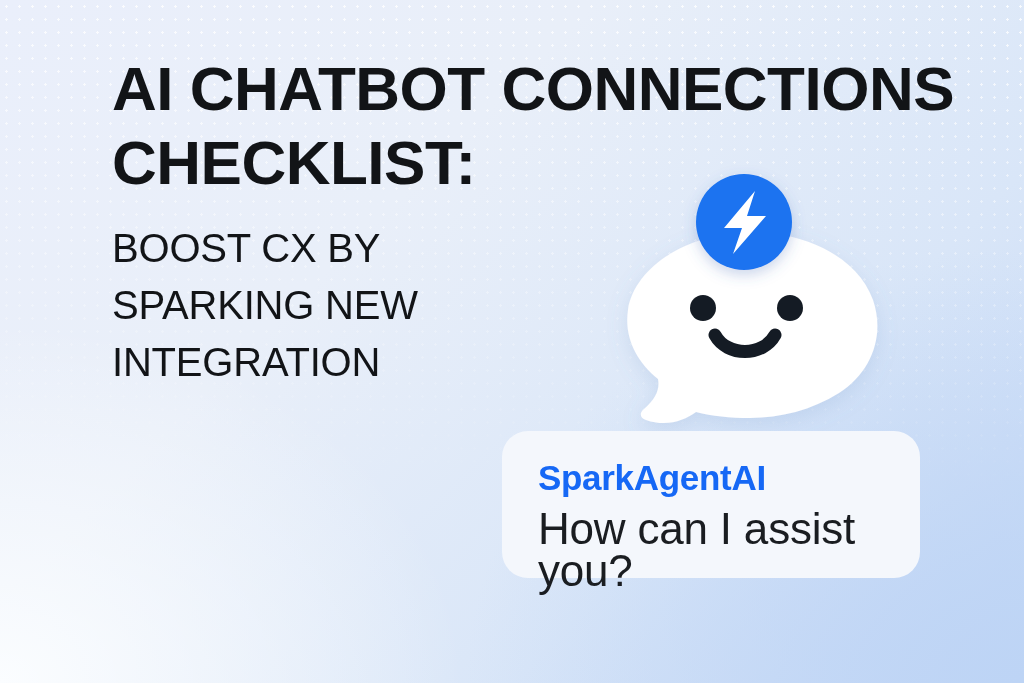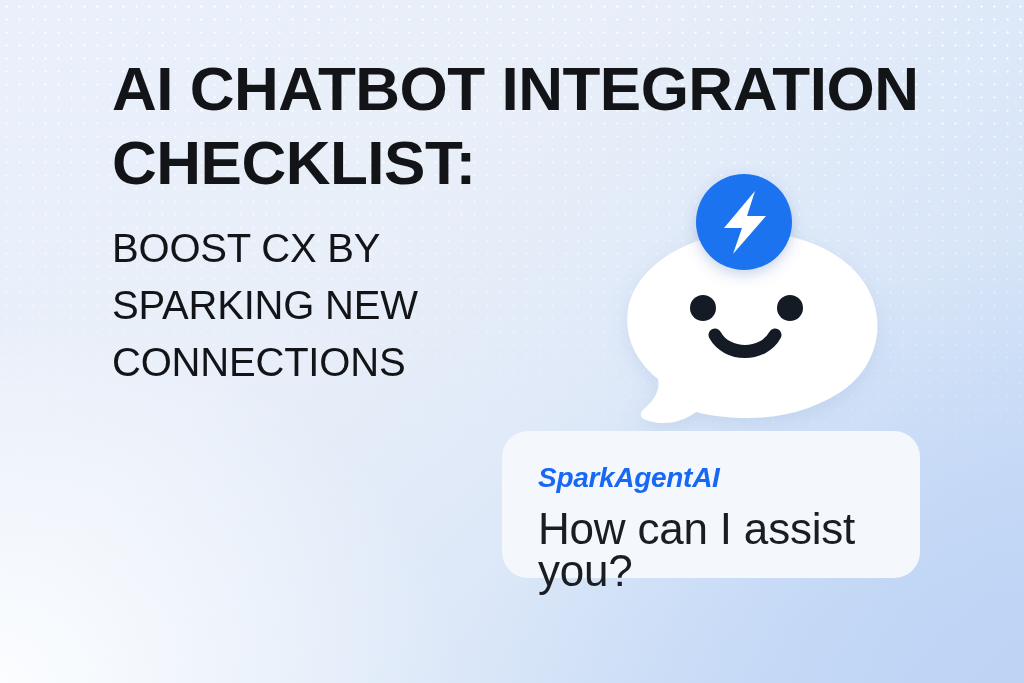--- a/index.html
+++ b/index.html
@@ -80,46 +80,45 @@
     top: 431px;
     width: 418px;
     height: 147px;
     background: #f4f7fc;
     border-radius: 26px;
     box-sizing: border-box;
     padding: 26px 36px 0 36px;
   }
   #agent-name {
     margin: 0;
-    font-size: 28px;
+    font-size: 35px;
     line-height: 42px;
     font-weight: 700;
     letter-spacing: -0.3px;
     color: #1668f5;
-    font-style: italic;
   }
   #agent-message {
     margin: 9px 0 0 0;
     font-size: 44px;
     line-height: 42px;
     font-weight: 400;
     letter-spacing: -0.2px;
     color: #1a1d21;
   }
 </style>
 </head>
 <body>
 
 <div id="poster">
 
   <div id="dot-texture"></div>
 
   <div id="text-block">
-    <h1 id="headline">AI CHATBOT INTEGRATION CHECKLIST:</h1>
-    <p id="subheadline">BOOST CX BY SPARKING NEW CONNECTIONS</p>
+    <h1 id="headline">AI CHATBOT CONNECTIONS CHECKLIST:</h1>
+    <p id="subheadline">BOOST CX BY SPARKING NEW INTEGRATION</p>
   </div>
 
   <div id="mascot">
     <svg width="300" height="270" viewBox="0 0 300 270" xmlns="http://www.w3.org/2000/svg">
       <defs>
         <filter id="bubbleShadow" x="-30%" y="-30%" width="160%" height="160%">
           <feDropShadow dx="0" dy="6" stdDeviation="10" flood-color="#6f8fc4" flood-opacity="0.18"></feDropShadow>
         </filter>
         <filter id="badgeShadow" x="-40%" y="-40%" width="180%" height="180%">
           <feDropShadow dx="0" dy="5" stdDeviation="7" flood-color="#3f6ab5" flood-opacity="0.28"></feDropShadow>

